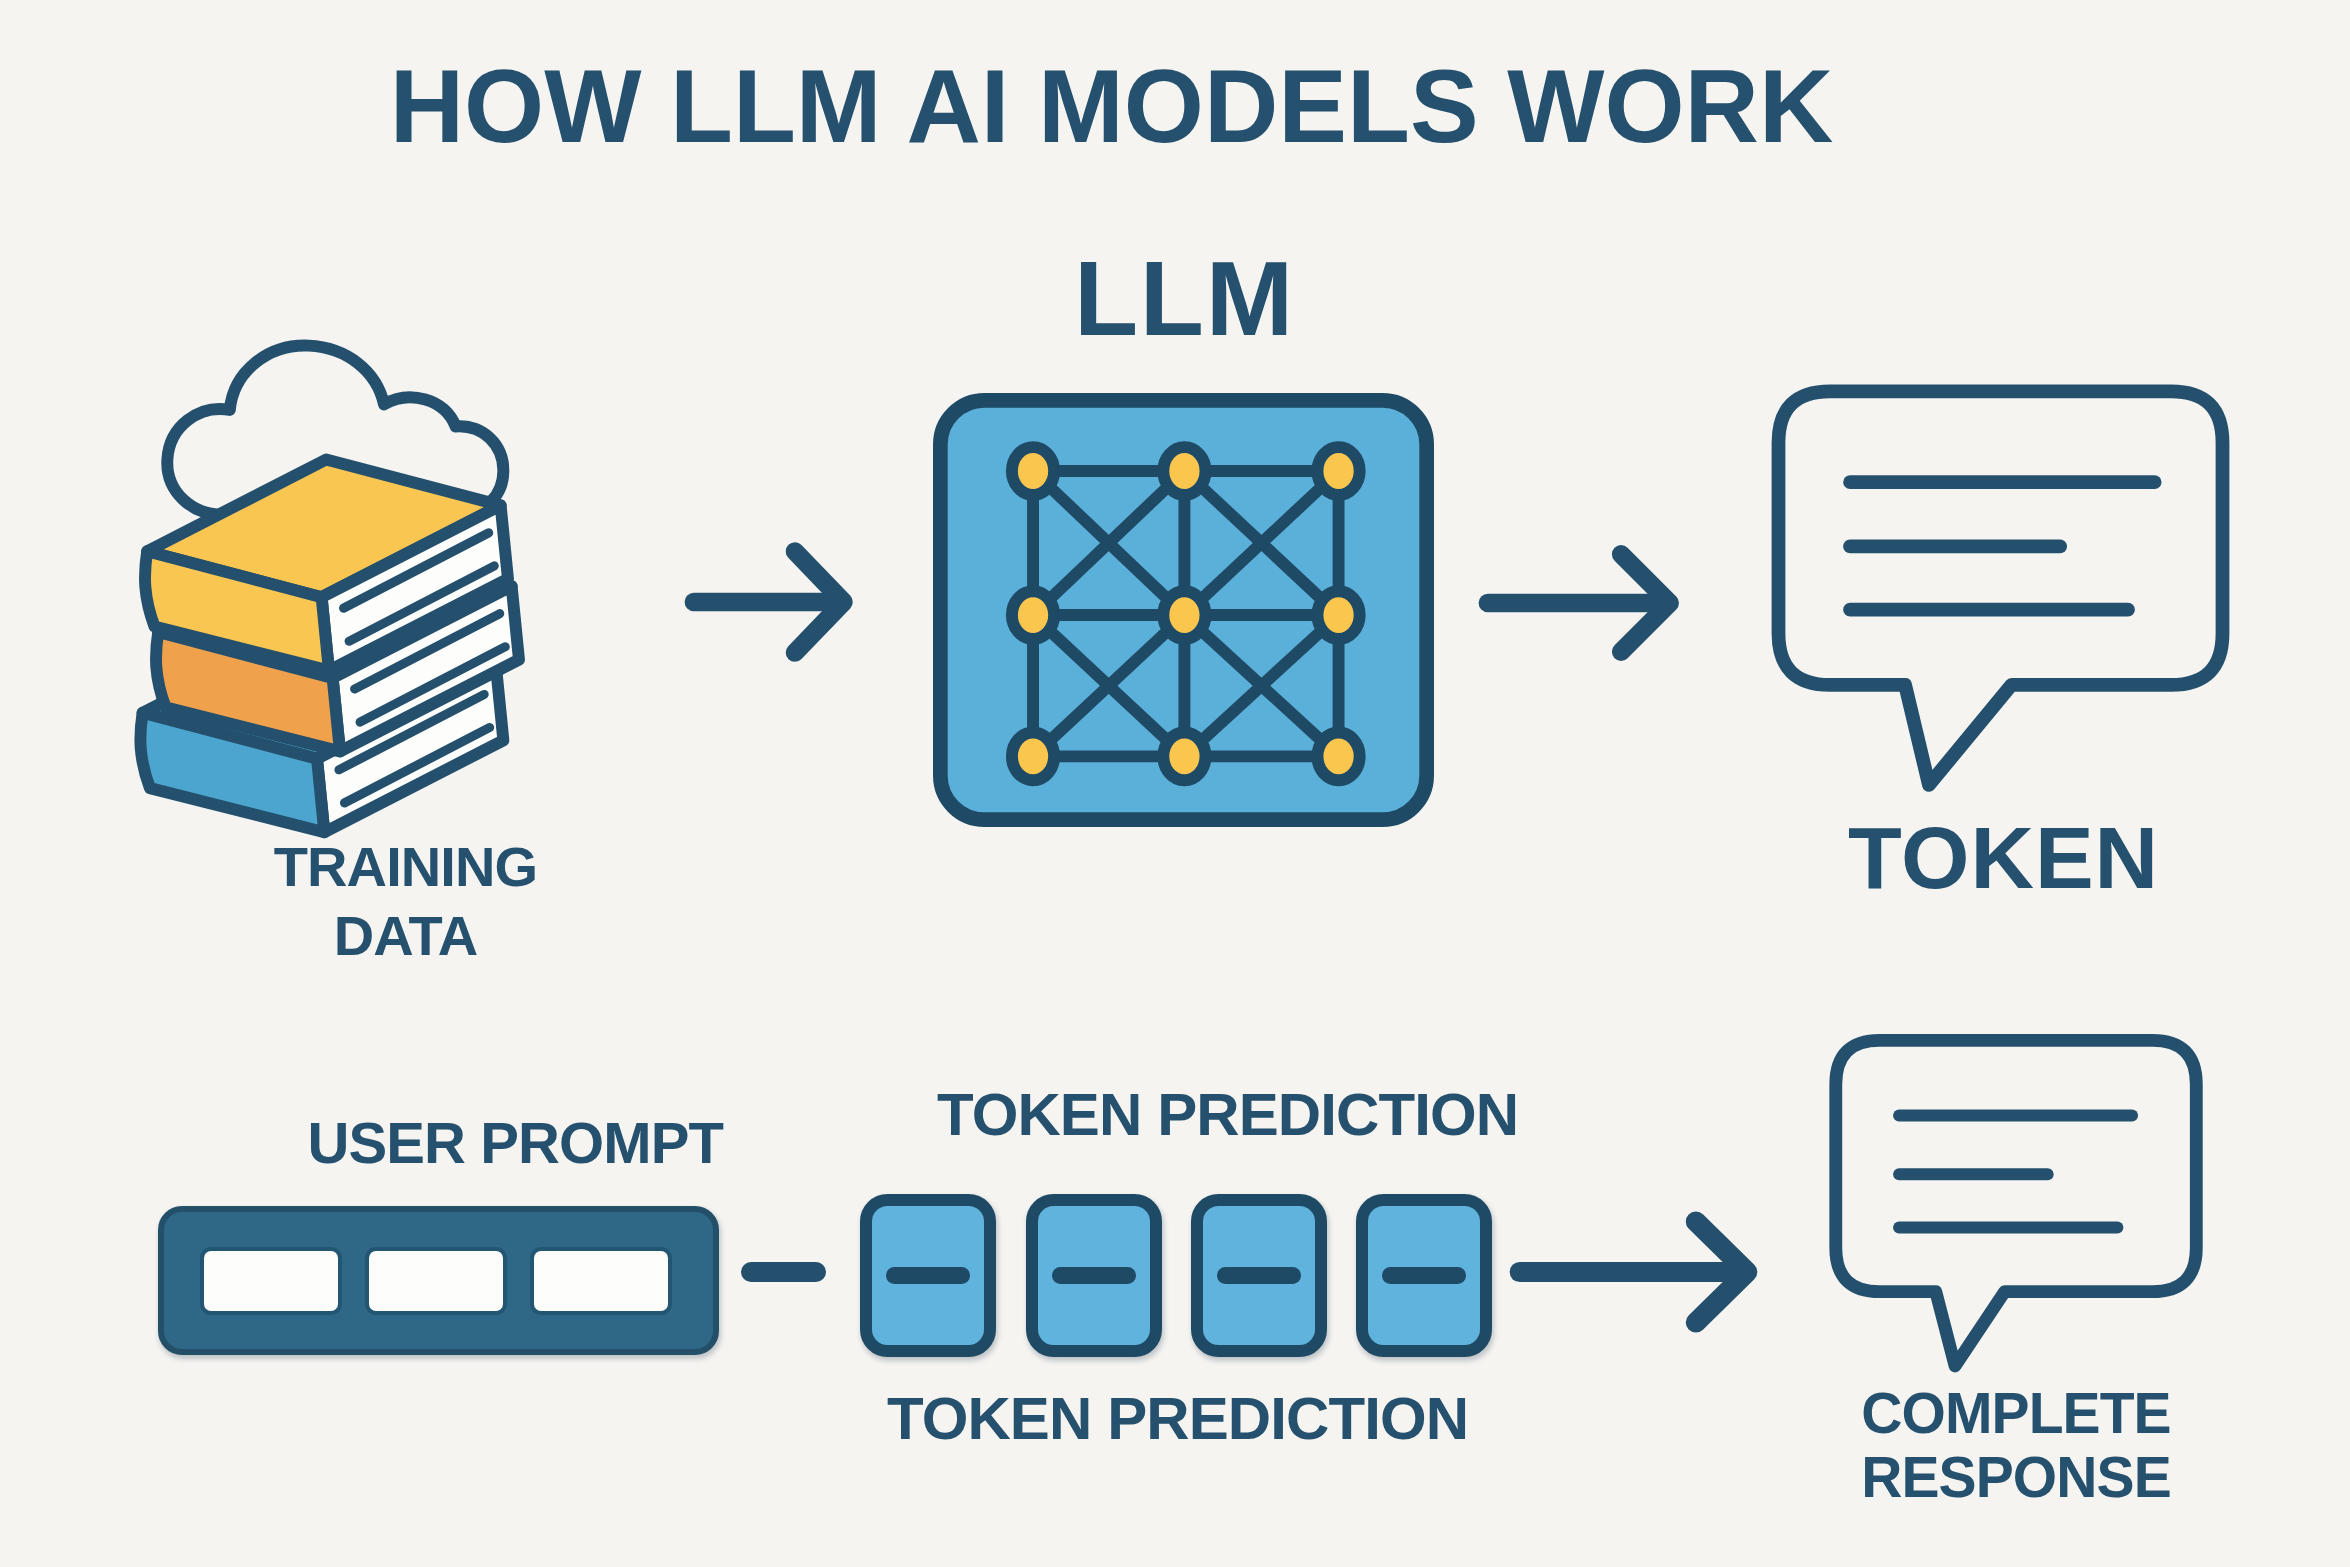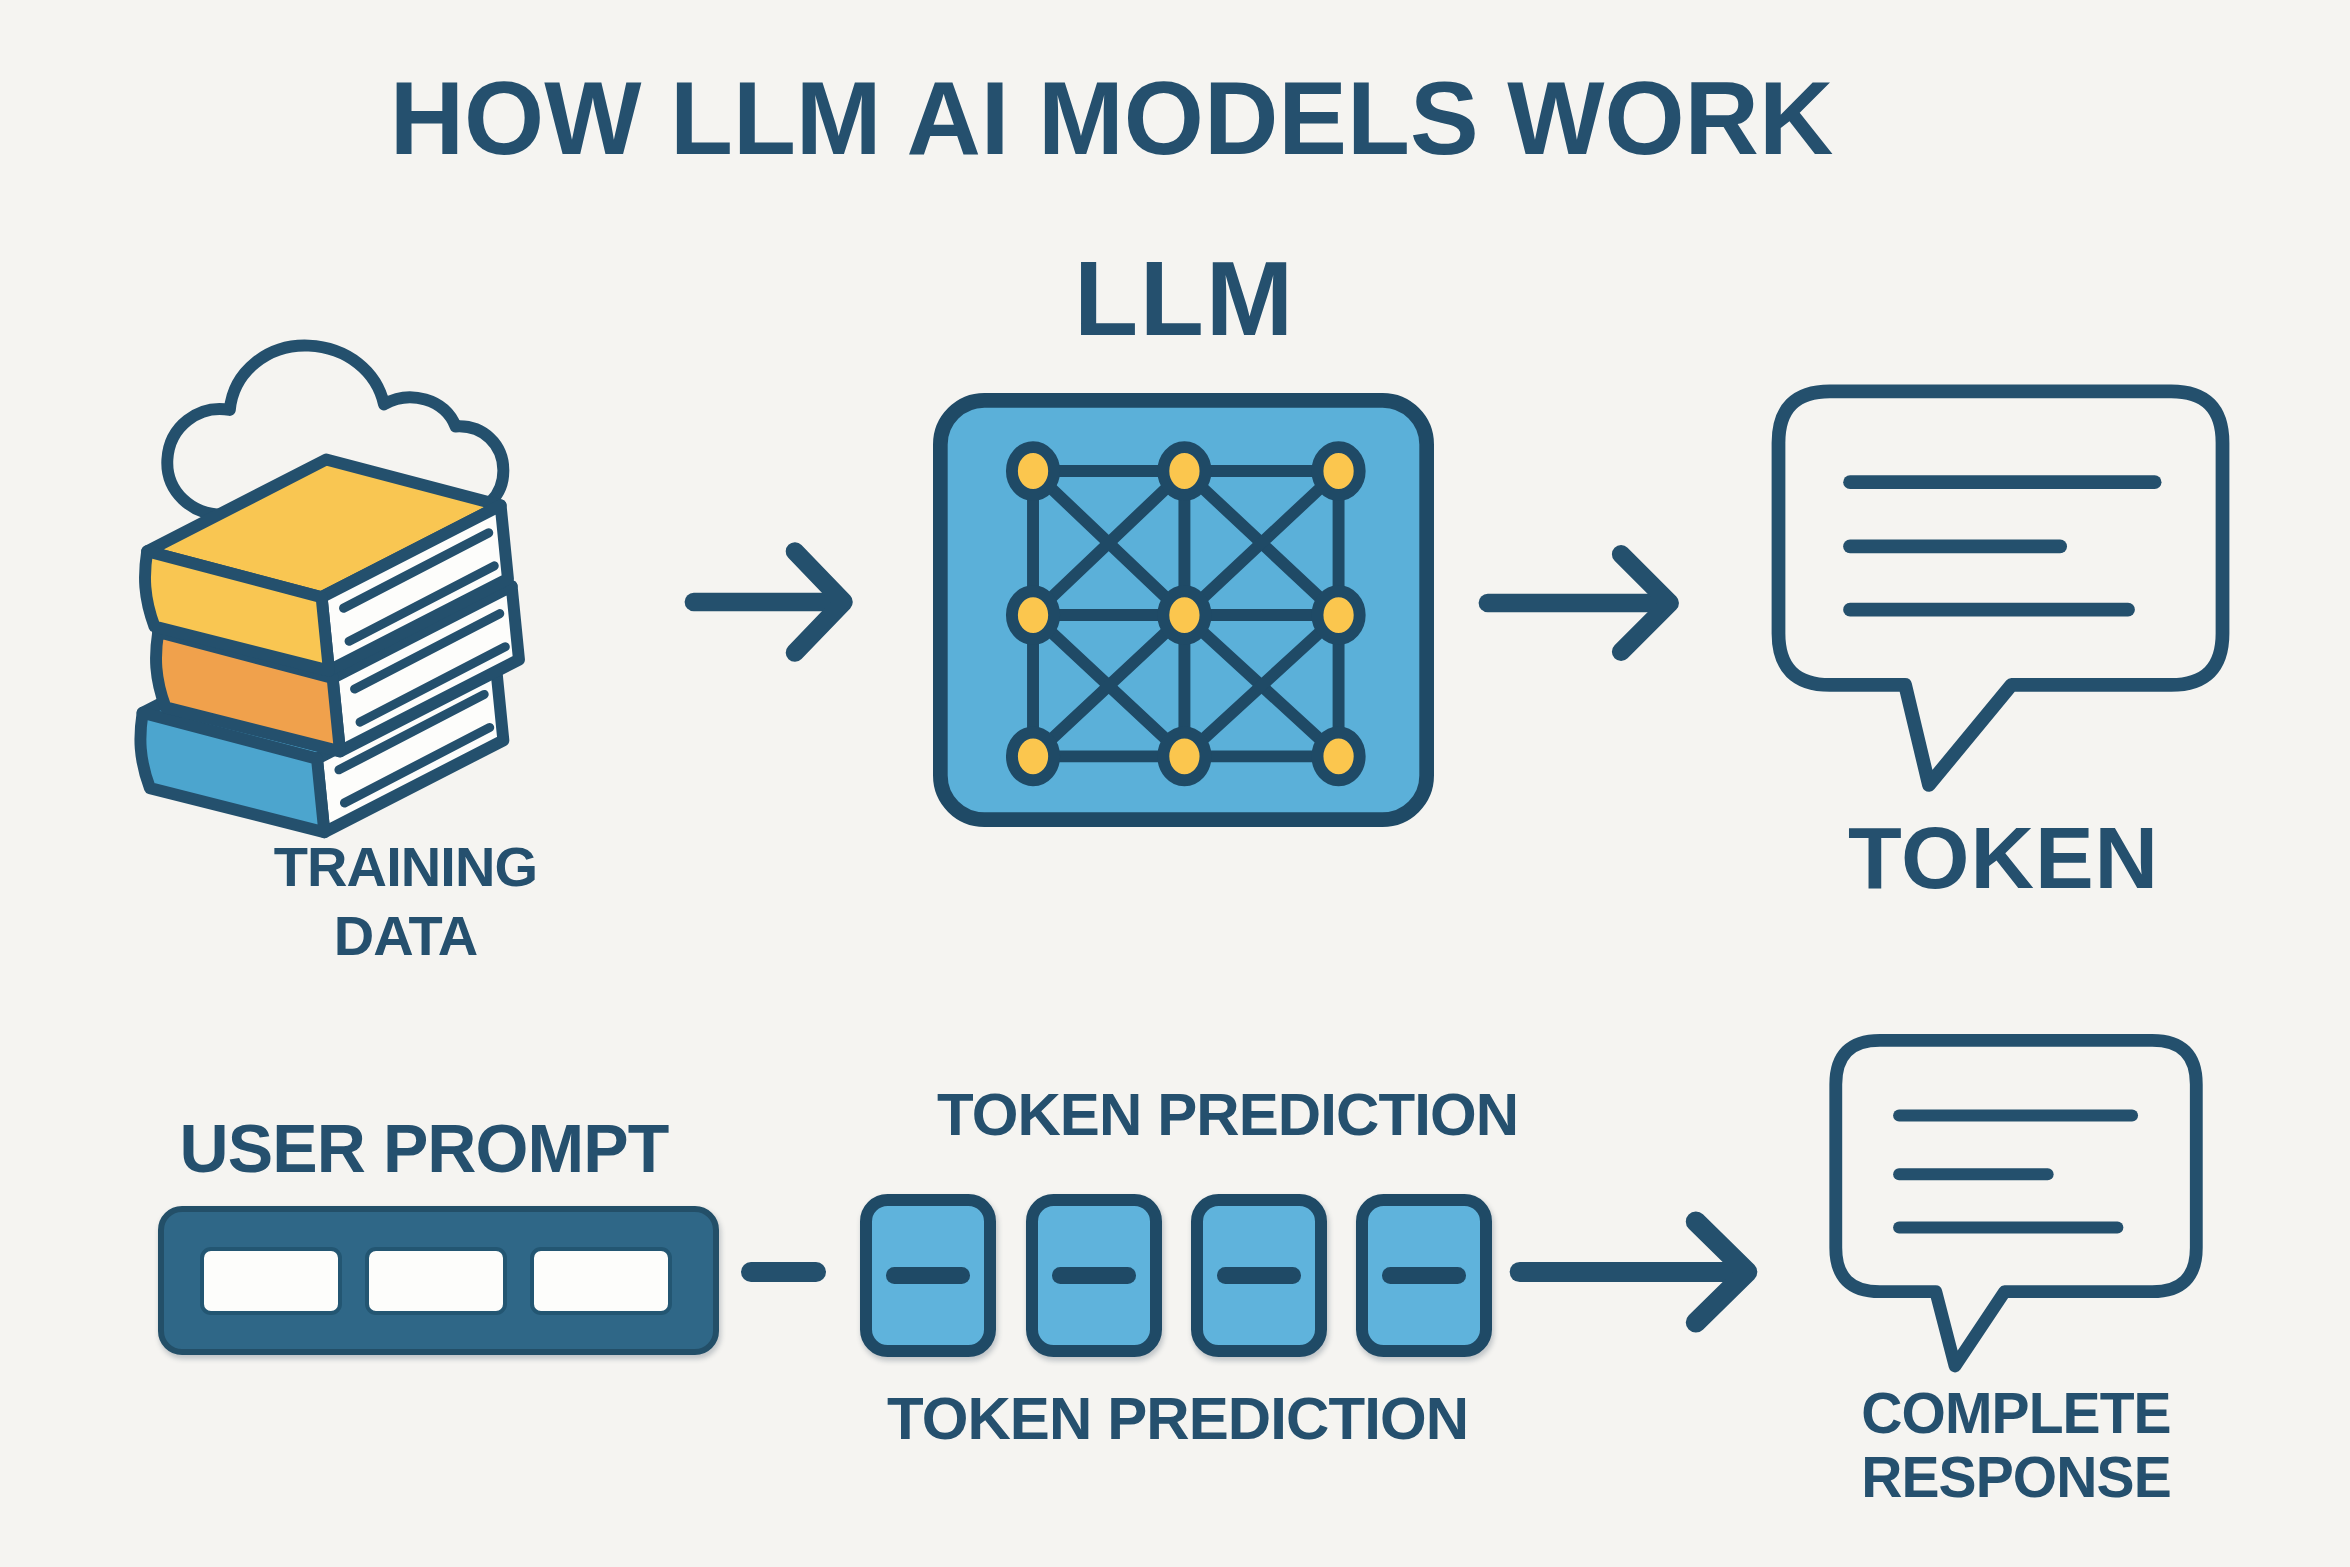--- a/index.html
+++ b/index.html
@@ -12,25 +12,25 @@
   .abs{position:absolute;}
   .label{
     position:absolute;
     font-weight:700;
     color:#25506E;
     text-align:center;
     letter-spacing:-0.9px;
     line-height:1;
     white-space:nowrap;
   }
-  #title{left:193px;top:67px;width:1837px;font-size:103px;letter-spacing:0px;text-align:center;}
+  #title{left:193px;top:55px;width:1837px;font-size:103px;letter-spacing:0px;text-align:center;}
   #llm-label{left:1001px;top:246px;width:367px;font-size:105px;letter-spacing:1.8px;}
   #training-label{left:130px;top:832px;width:551px;font-size:56px;line-height:1.24;white-space:pre-line;}
   #output-label{left:1774px;top:814px;width:459px;font-size:88px;letter-spacing:0.9px;}
-  #user-prompt-label{left:144px;top:1114px;width:560px;font-size:68px;}
+  #user-prompt-label{left:163px;top:1114px;width:560px;font-size:58px;text-align:right;}
   #token-label-top{left:937px;top:1085px;width:569px;font-size:60px;}
   #token-label-bottom{left:887px;top:1389px;width:569px;font-size:60px;}
   #complete-label{left:1823px;top:1382px;width:386px;font-size:57px;line-height:1.12;white-space:pre-line;}
 
   #prompt-box{
     left:158px;top:1206px;width:561px;height:149px;
     background:#2F6787;
     border:6.4px solid #234F68;
     border-radius:24px;
     box-sizing:border-box;

